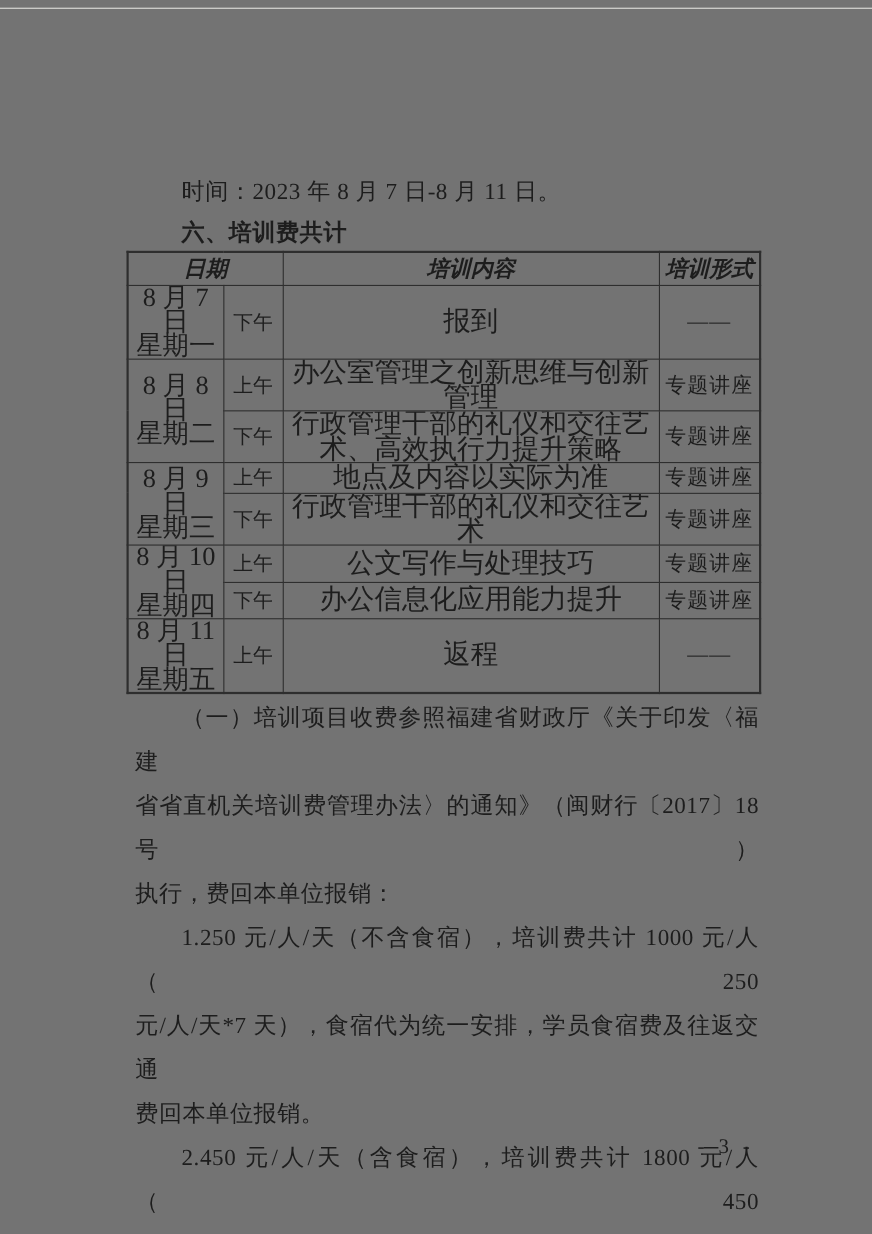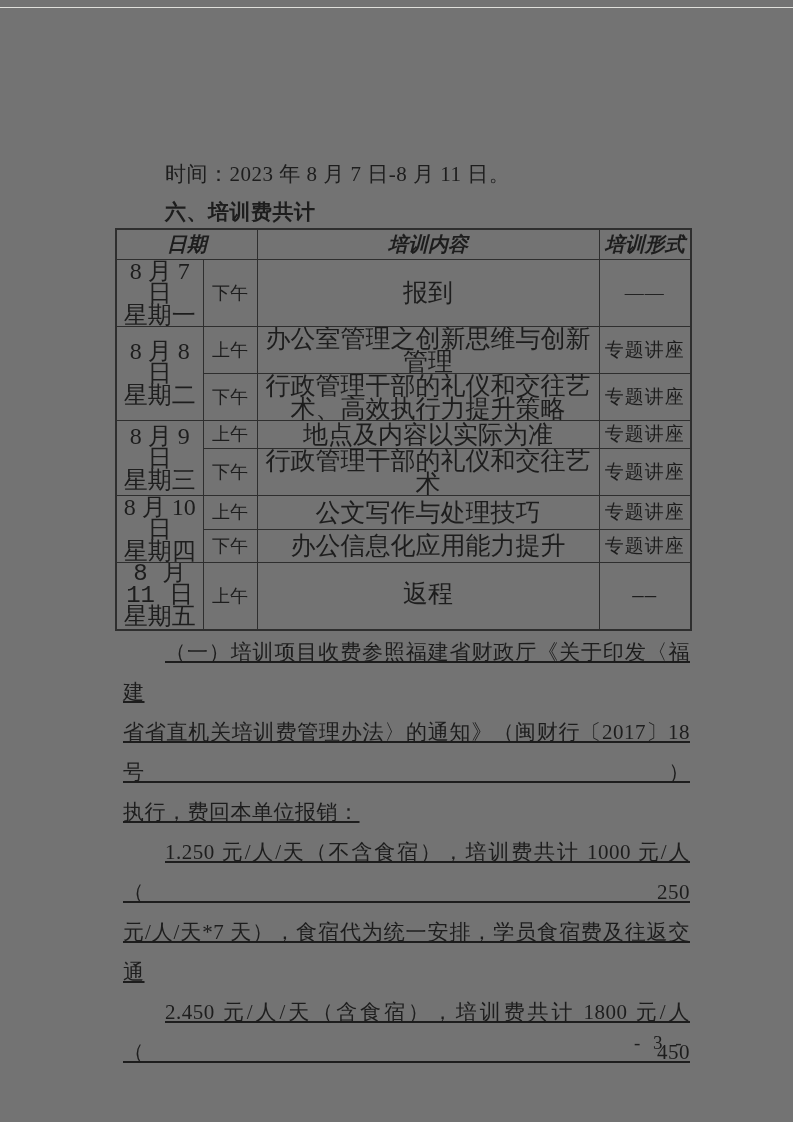--- a/index.html
+++ b/index.html
@@ -65,39 +65,38 @@
     font-style: italic;
   }
   td.date-cell { font-size: 24px; line-height: 22px; }
   td.time-cell { font-size: 18px; }
   td.content-cell { font-size: 25px; line-height: 23px; padding: 0 2px; }
   td.form-cell { font-size: 19px; letter-spacing: 1px; }
   tr.h47 { height: 47px; }
   tr.h28 { height: 28px; }
   tr.h31 { height: 31px; }
   tr.h29 { height: 29px; }
-  tr.h46 { height: 46px; font-family: Liberation Mono, monospace; }
+  tr.h46 { height: 46px; }
   .note-line {
     margin-top: 17px;
     margin-left: 30px;
     font-family: "Liberation Sans", "DejaVu Sans", sans-serif;
     font-weight: 700;
     font-size: 20px;
     line-height: 24px;
     letter-spacing: 0.5px;
   }
   .sec-heading.fees { margin-top: 16px; }
   .paras { margin-top: 1px; }
   .para .line {
     font-size: 21px;
     line-height: 40px;
     text-align: justify;
     letter-spacing: 0.5px;
     white-space: nowrap;
-    text-decoration: underline;
   }
   .para .line.fill { text-align-last: justify; white-space: normal; }
   .para .line.first { text-indent: 2em; }
   .page-number {
     position: absolute;
     top: 1032px;
     left: 634px;
     font-size: 19px;
     letter-spacing: 4px;
   }
@@ -200,20 +199,21 @@
 
     <div class="paras">
       <div class="para">
         <div class="line first fill">（一）培训项目收费参照福建省财政厅《关于印发〈福建</div>
         <div class="line fill">省省直机关培训费管理办法〉的通知》（闽财行〔2017〕18 号）</div>
         <div class="line">执行，费回本单位报销：</div>
       </div>
       <div class="para">
         <div class="line first fill">1.250 元/人/天（不含食宿），培训费共计 1000 元/人（250</div>
         <div class="line fill">元/人/天*7 天），食宿代为统一安排，学员食宿费及往返交通</div>
+        <div class="line">费回本单位报销。</div>
       </div>
       <div class="para">
         <div class="line first fill">2.450 元/人/天（含食宿），培训费共计 1800 元/人（450</div>
 
       </div>
     </div>
 
   </div>
 
   <div class="page-number">- 3 -</div>

